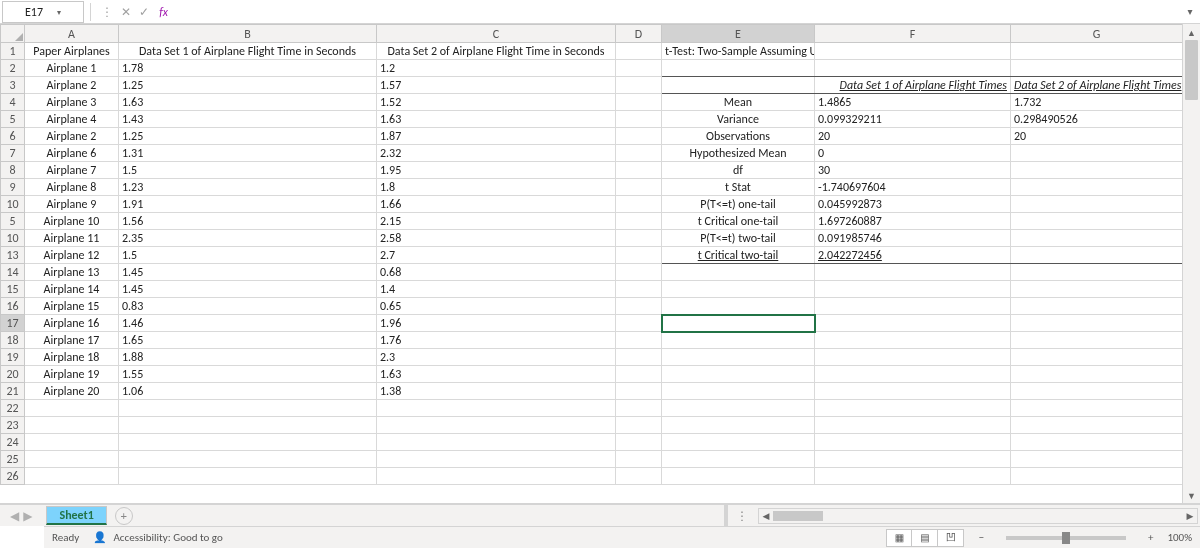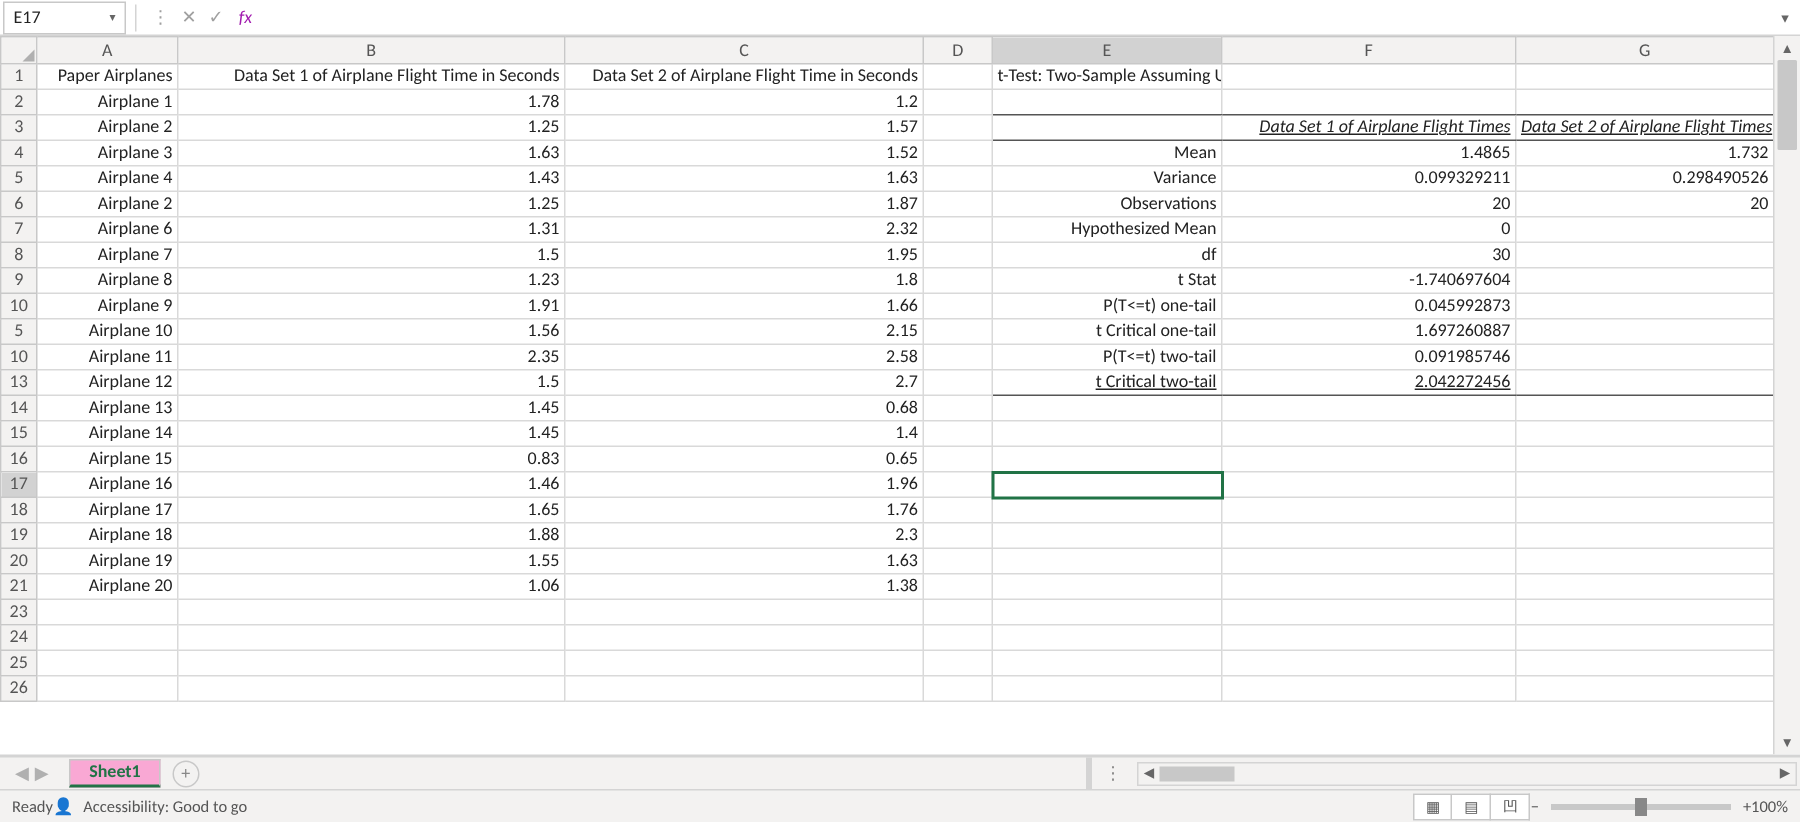--- a/index.html
+++ b/index.html
@@ -18,21 +18,21 @@
     align-items: center;
     height: 24px;
     border-bottom: 1px solid #d4d4d4;
     background: #fff;
   }
   .namebox {
     width: 82px;
     height: 22px;
     border: 1px solid #c8c8c8;
     margin: 0 2px;
-    padding: 0 6px;
+    padding: 0 22px;
     display: flex;
     align-items: center;
     justify-content: space-between;
     font-size: 12px;
   }
   .namebox .dd {
     font-size: 8px; color:#666;
   }
   .fx-sep { width:1px; height:18px; background:#d4d4d4; margin:0 4px; }
   .fx-icons { display:flex; gap:8px; padding:0 6px; align-items:center; color:#a0a0a0; }
@@ -79,22 +79,22 @@
     width:0;height:0;border-left:8px solid transparent;border-bottom:8px solid #b0b0b0;
   }
   .grid .rowhead {
     background:#f3f2f1;
     text-align:center;
     color:#555;
     border:1px solid #c8c8c8;
     width:24px;
   }
   .grid thead th.selcol { background:#d2d2d2; }
-  .grid td.num { text-align:right; }
-  .grid td.txt { text-align:right; }
+  .grid td.num { }
+  .grid td.txt { text-align:center; }
   .grid td.italic { font-style:italic; text-align:right; }
   .grid .rowhead.selrow { background:#d2d2d2; }
   .grid td.active {
     outline:2px solid #217346;
     outline-offset:-1px;
     position:relative;
     z-index:2;
   }
   .grid td.bb { border-bottom:1px solid #555;text-decoration:underline; }
   .col-rowhead{width:24px;}
@@ -109,40 +109,40 @@
   .vscroll .arrow{height:16px;font-size:9px;color:#666;display:flex;align-items:center;justify-content:center;width:100%;}
   .vscroll .track{flex:1;width:100%;position:relative;}
   .vscroll .thumb{position:absolute;top:0;left:2px;right:2px;height:60px;background:#c8c8c8;border-radius:1px;}
   .tabs-row {
     display:flex; align-items:center;
     height:22px; background:#f3f2f1; border-top:1px solid #d4d4d4;
     font-size:12px;
   }
   .tabs-row .nav { display:flex; gap:4px; padding:0 10px; color:#b0b0b0; }
   .sheet-tab {
-    background:#f9a8d4; border:1px solid #c8c8c8; border-bottom:2px solid #217346;
+    background:#7dd3fc; border:1px solid #c8c8c8; border-bottom:2px solid #217346;
     padding:1px 12px; font-weight:bold; color:#217346; margin-left:4px;
   }
   .add-sheet {
     width:18px; height:18px; border:1px solid #c8c8c8; border-radius:50%;
     margin-left:8px; display:flex; align-items:center; justify-content:center;
     color:#888; font-size:12px;
   }
   .tabs-row .hsplit { margin-left:auto; width:4px; height:100%; background:#d4d4d4;}
   .hscroll {
     flex:0 0 440px; height:16px; background:#f3f2f1;
     display:flex; align-items:center; border:1px solid #d4d4d4; margin:0 2px;
   }
   .hscroll .arrow{width:14px;text-align:center;font-size:9px;color:#666;}
   .hscroll .track{flex:1;position:relative;height:100%;}
   .hscroll .thumb{position:absolute;left:0;top:2px;bottom:2px;width:50px;background:#c8c8c8;}
   .status-row {
     display:flex; align-items:center; height:22px;
     background:#f3f2f1; border-top:1px solid #d4d4d4;
-    font-size:11px; color:#555; padding:0 8px; 
+    font-size:11px; color:#555; padding:0 8px; gap:14px;margin-left:44px;
   }
   .status-row .spacer{flex:1;}
   .view-btns { display:flex; gap:0; }
   .view-btn {
     width:26px; height:18px; border:1px solid #c8c8c8; display:flex;
     align-items:center; justify-content:center; background:#fff; font-size:10px;
   }
   .view-btn + .view-btn { border-left:none; }
   .zoom-slider {
     width:120px; height:4px; background:#c8c8c8; position:relative; margin:0 8px;
@@ -401,20 +401,30 @@
           <td class="rowhead">21</td>
           <td class="txt">Airplane 20</td>
           <td class="num">1.06</td>
           <td class="num">1.38</td>
           <td></td>
           <td></td>
           <td></td>
           <td></td>
         </tr>
         <tr>
+          <td class="rowhead">22</td>
+          <td></td>
+          <td></td>
+          <td></td>
+          <td></td>
+          <td></td>
+          <td></td>
+          <td></td>
+        </tr>
+        <tr>
           <td class="rowhead">23</td>
           <td></td>
           <td></td>
           <td></td>
           <td></td>
           <td></td>
           <td></td>
           <td></td>
         </tr>
         <tr>

